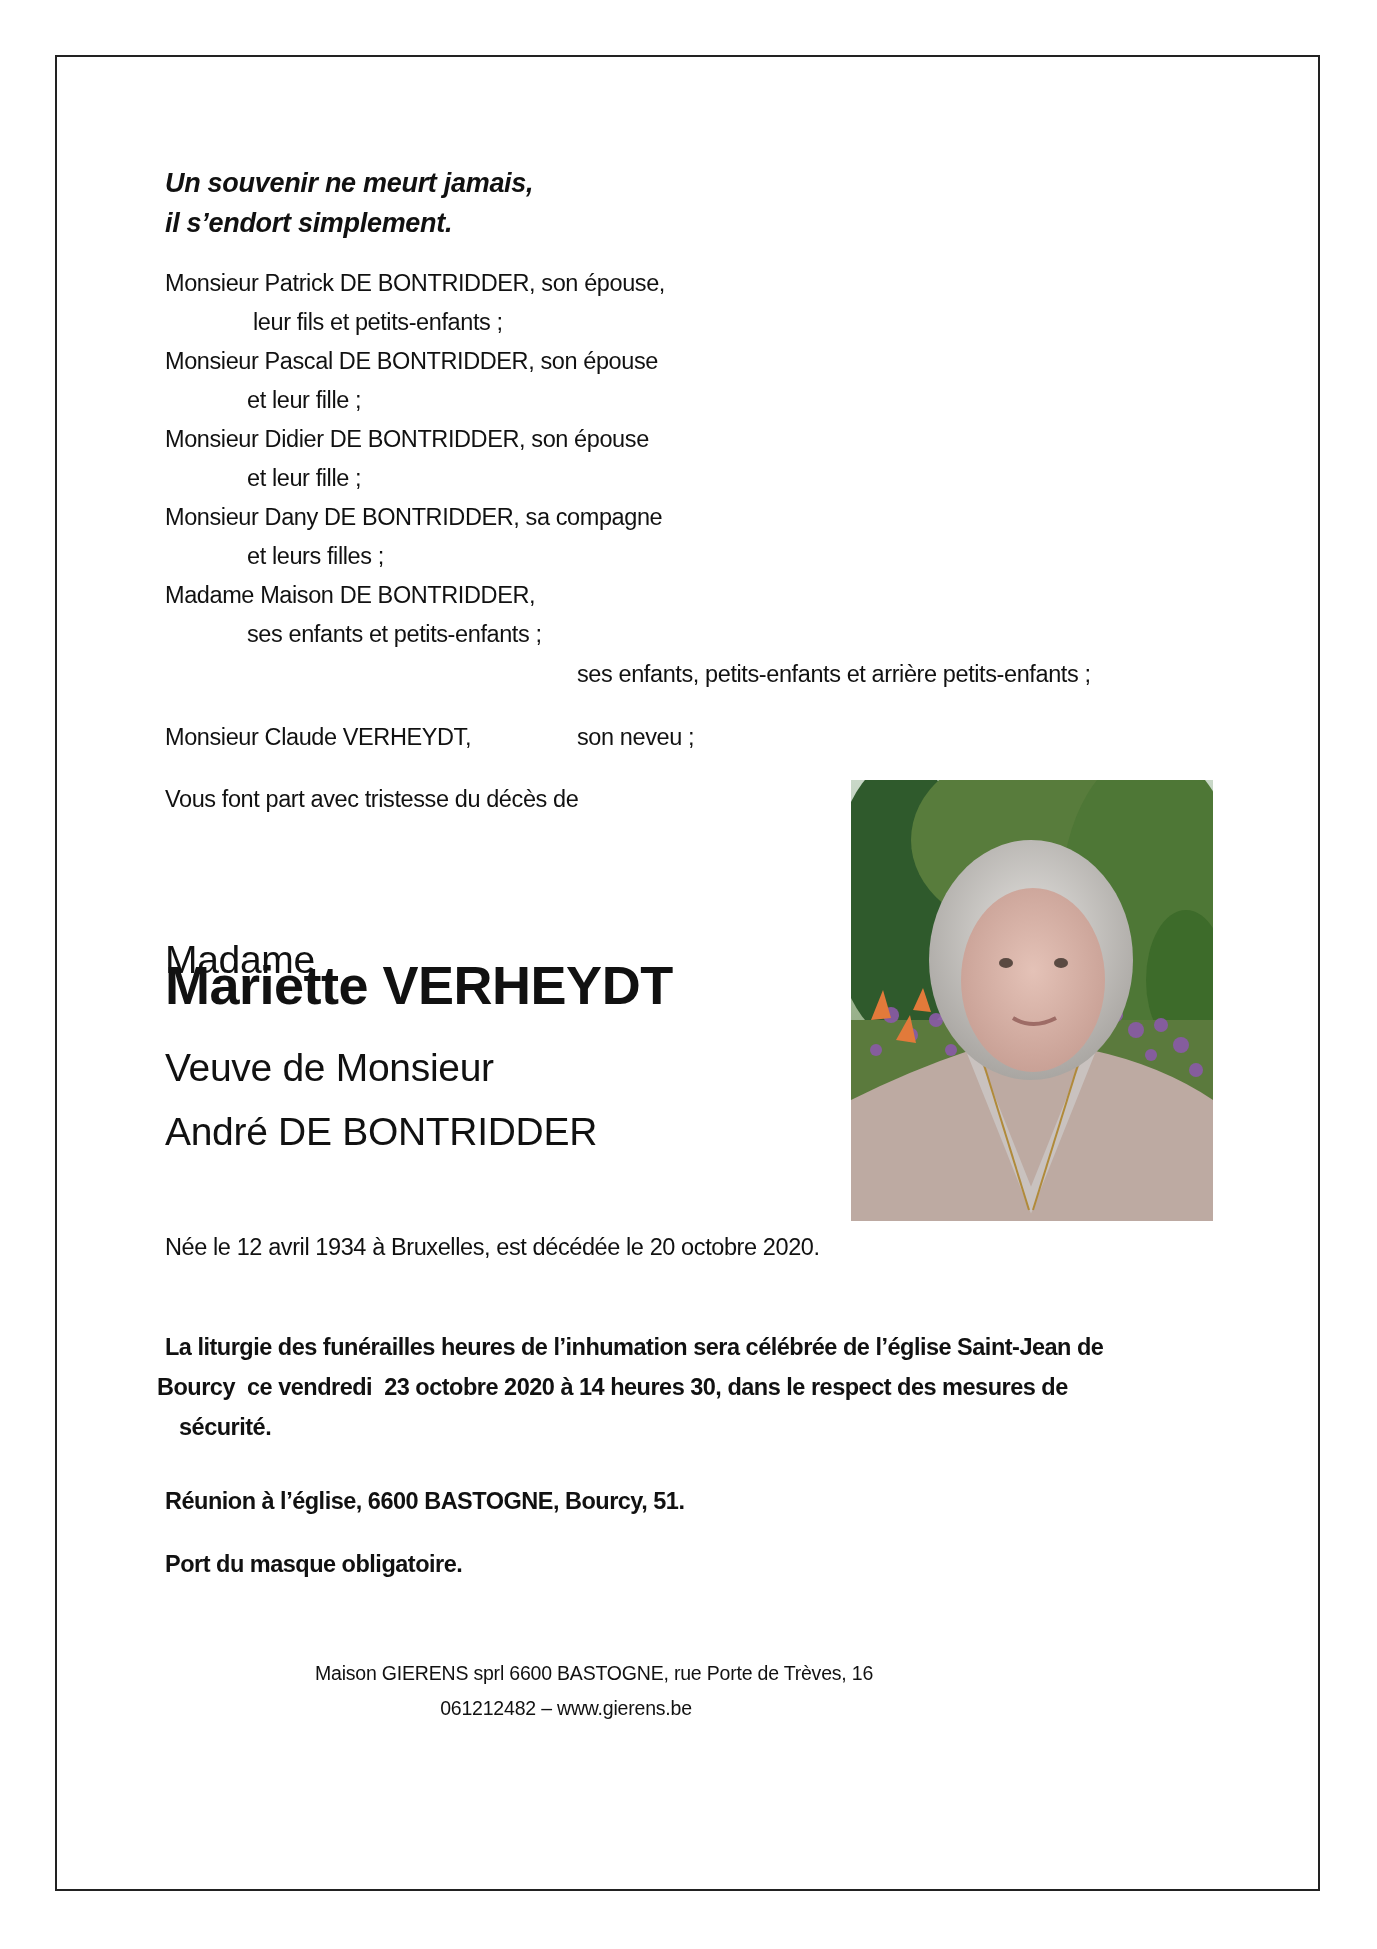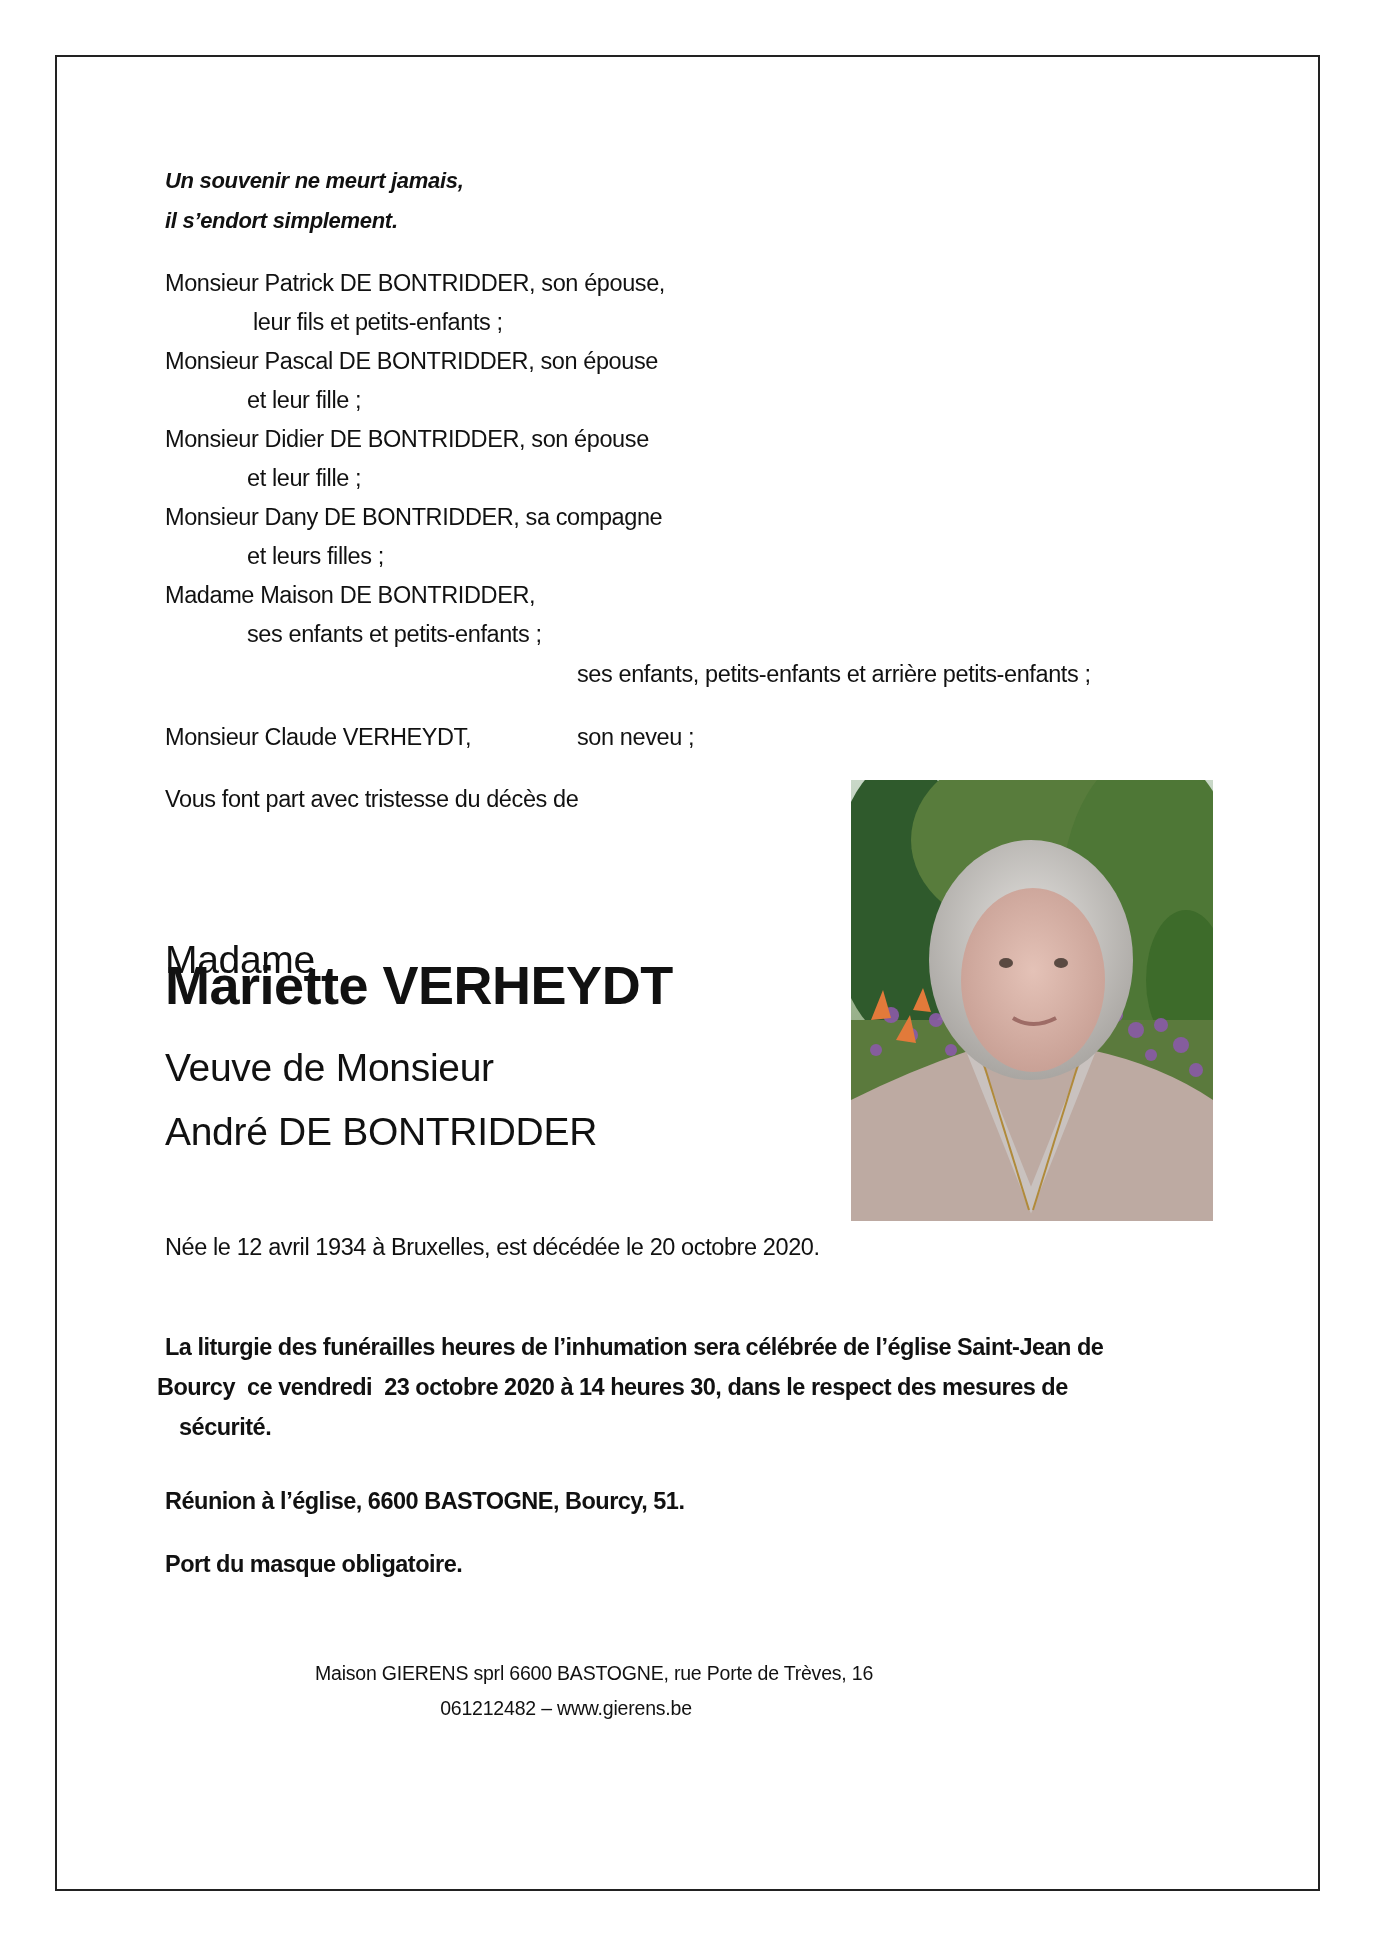--- a/index.html
+++ b/index.html
@@ -2,21 +2,21 @@
 <html><head>
 <meta charset="utf-8">
 <style>
   html, body { margin: 0; padding: 0; background: #ffffff; }
   body { width: 1377px; height: 1949px; position: relative; overflow: hidden;
          font-family: "Liberation Sans", "DejaVu Sans", sans-serif; color: #111; }
   .frame { position: absolute; left: 55px; top: 55px; width: 1265px; height: 1836px;
            border: 2px solid #222; box-sizing: border-box; }
   .t { position: absolute; white-space: nowrap; line-height: 1; }
   .body { font-size: 23.5px; letter-spacing: -0.4px; }
-  .quote { font-size: 22px; font-weight: bold; font-style: italic; letter-spacing: -0.3px; }
+  .quote { font-size: 27px; font-weight: bold; font-style: italic; letter-spacing: -0.3px; }
   .title-small { font-size: 39px; letter-spacing: -0.3px; }
   .title-big { font-size: 54px; font-weight: bold; letter-spacing: -0.5px; }
   .bold { font-size: 23.5px; font-weight: bold; letter-spacing: -0.5px; }
   .footer { font-size: 19.5px; letter-spacing: -0.2px; }
   .photo { position: absolute; left: 851px; top: 780px; width: 362px; height: 441px; overflow: hidden; }
   .photo svg { display: block; }
 </style>
 </head>
 <body>
 

